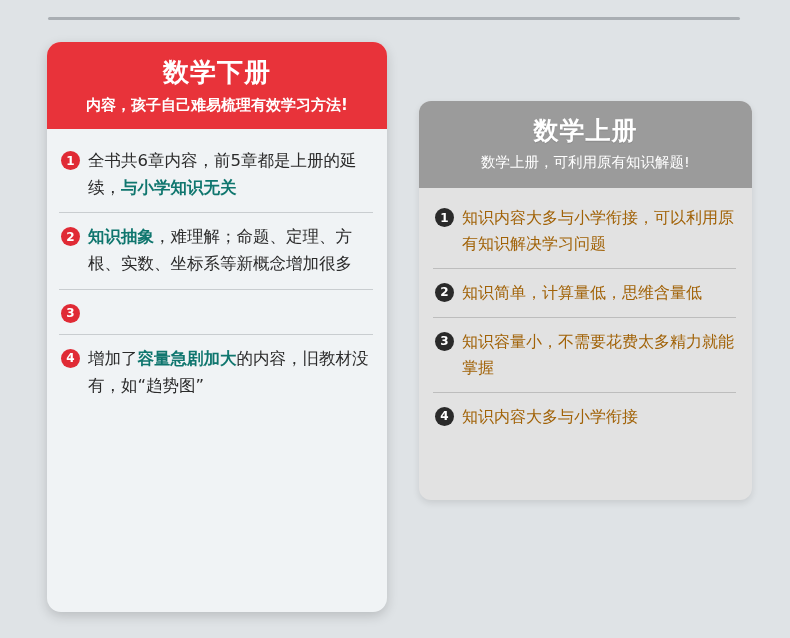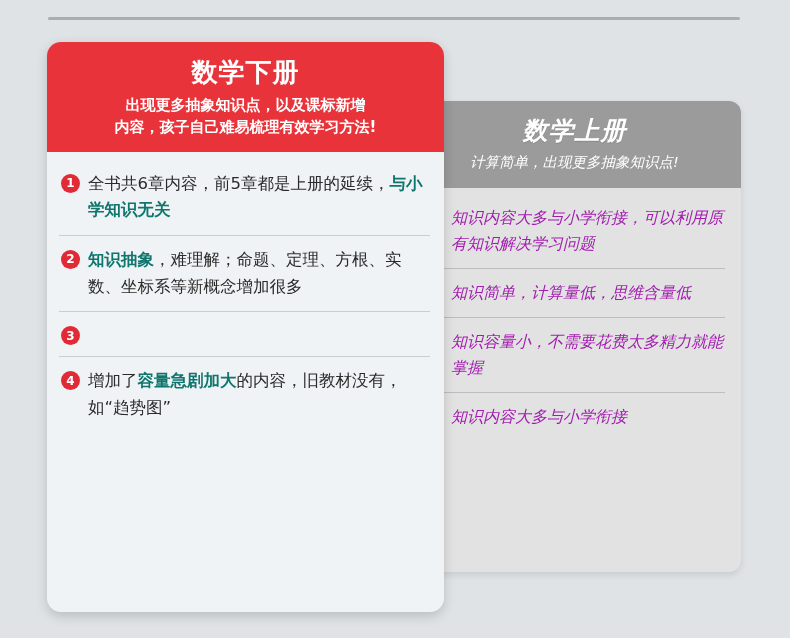--- a/index.html
+++ b/index.html
@@ -14,48 +14,47 @@
   
   .top-rule {
     position:absolute; left:48px; top:17px;
     width:692px; height:3px;
     background:#a9aeb3;
     border-radius:2px;
   }
 
   
   .card-gray {
-    position:absolute; left:408px; top:101px;
-    width:333px; height:471px;
+    position:absolute; left:419px; top:101px;
+    width:333px; height:399px;
     background:#e2e2e2;
     border-radius:12px;
     overflow:hidden;
     box-shadow:0 3px 7px rgba(0,0,0,0.10);
-    font-style:italic;
   }
   .card-gray .hdr {
     background:#9b9b9b;
     padding:14px 16px 14px;
     text-align:center;
     color:#ffffff;
   }
   .card-gray .hdr .title {
     font-size:25px; font-weight:bold; letter-spacing:1px;
     line-height:1.25; margin-bottom:6px;
     text-shadow:0 1px 1px rgba(0,0,0,0.12);
   }
   .card-gray .hdr .sub {
     font-size:14.5px; line-height:1.5; font-weight:normal;
   }
   .card-gray .body { padding:6px 16px 10px 14px; }
 
   
   .card-red {
     position:absolute; left:47px; top:42px;
-    width:397px; height:570px;
+    width:340px; height:570px;
     background:#f0f3f5;
     border-radius:14px;
     overflow:hidden;
     box-shadow:0 4px 12px rgba(0,0,0,0.17);
   }
   .card-red .hdr {
     background:#e8333a;
     padding:14px 14px 13px;
     text-align:center;
     color:#ffffff;
@@ -85,34 +84,34 @@
     margin-top:3px; margin-right:8px;
     font-family:"DejaVu Sans","Liberation Sans",sans-serif;
   }
   .badge-red  { background:#e02a35; }
   .badge-dark { background:#2a2a2a; }
 
   .txt {
     font-size:16.5px; line-height:1.62; color:#2b2b2b;
     font-weight:500;
   }
-  .card-gray .txt { font-size:16px; color:#a21caf; }
+  .card-gray .txt { font-size:16px; color:#a16207; }
   .hl { color:#0f766e; font-weight:bold; }
 </style>
 </head>
 <body>
 
 <div id="stage">
 
   <div class="top-rule"></div>
 
   <div class="card-gray">
     <div class="hdr">
       <div class="title">数学上册</div>
-      <div class="sub">计算简单，出现更多抽象知识点!</div>
+      <div class="sub">数学上册，可利用原有知识解题!</div>
     </div>
     <div class="body" id="gray-list">
         <div class="item">
           <span class="badge badge-dark">1</span>
           <div class="txt"><span>知识内容大多与小学衔接，可以利用原有知识解决学习问题</span></div>
         </div>
         <div class="item">
           <span class="badge badge-dark">2</span>
           <div class="txt"><span>知识简单，计算量低，思维含量低</span></div>
         </div>
@@ -123,21 +122,20 @@
         <div class="item">
           <span class="badge badge-dark">4</span>
           <div class="txt"><span>知识内容大多与小学衔接</span></div>
         </div>
       </div>
   </div>
 
   <div class="card-red">
     <div class="hdr">
       <div class="title">数学下册</div>
-      <div class="sub">出现更多抽象知识点，以及课标新增</div>
       <div class="sub">内容，孩子自己难易梳理有效学习方法!</div>
     </div>
     <div class="body" id="red-list">
         <div class="item">
           <span class="badge badge-red">1</span>
           <div class="txt"><span>全书共6章内容，前5章都是上册的延续，</span><span class="hl">与小学知识无关</span></div>
         </div>
         <div class="item">
           <span class="badge badge-red">2</span>
           <div class="txt"><span class="hl">知识抽象</span><span>，难理解；命题、定理、方根、实数、坐标系等新概念增加很多</span></div>

